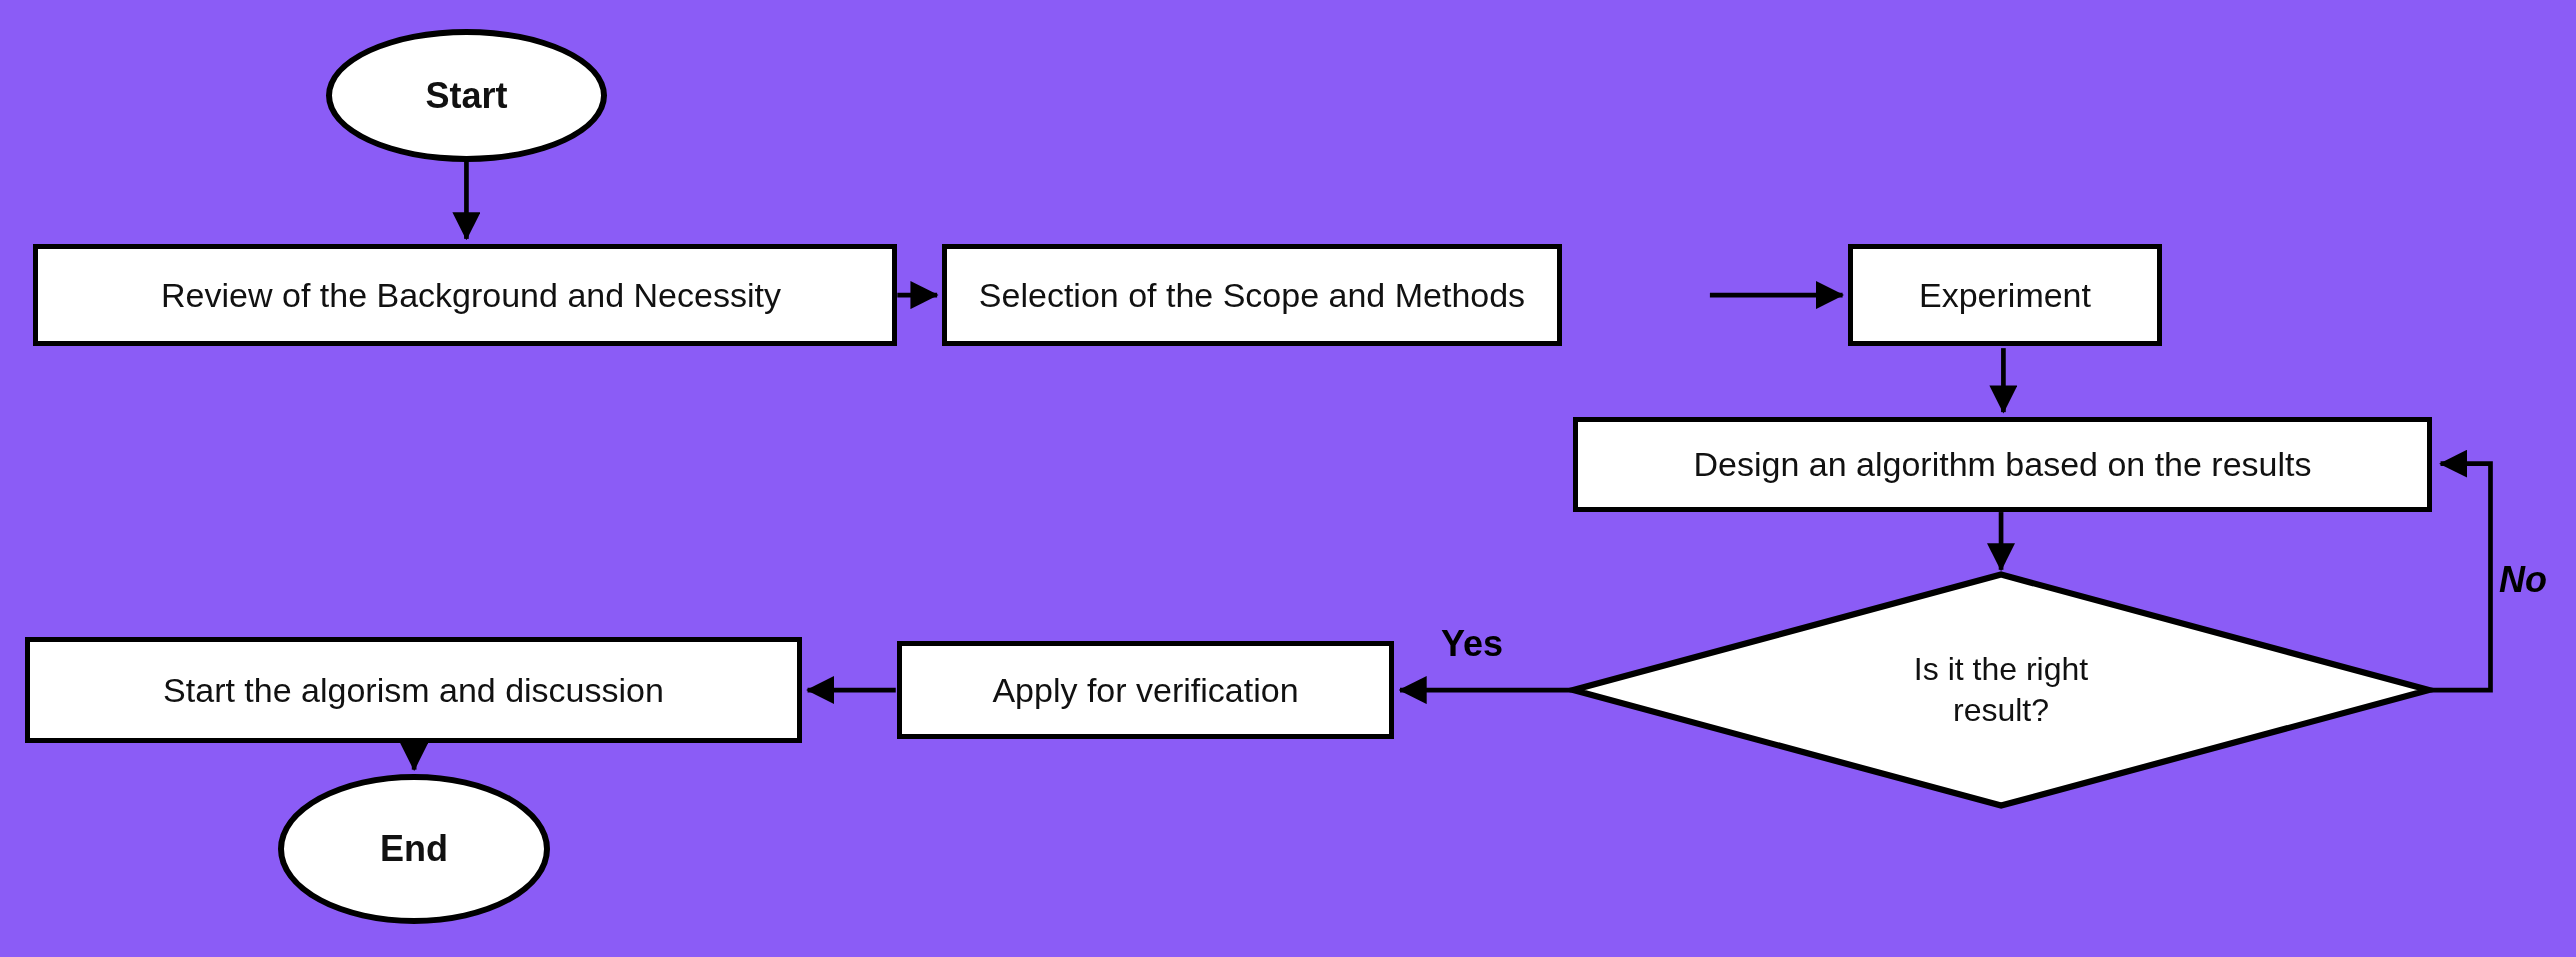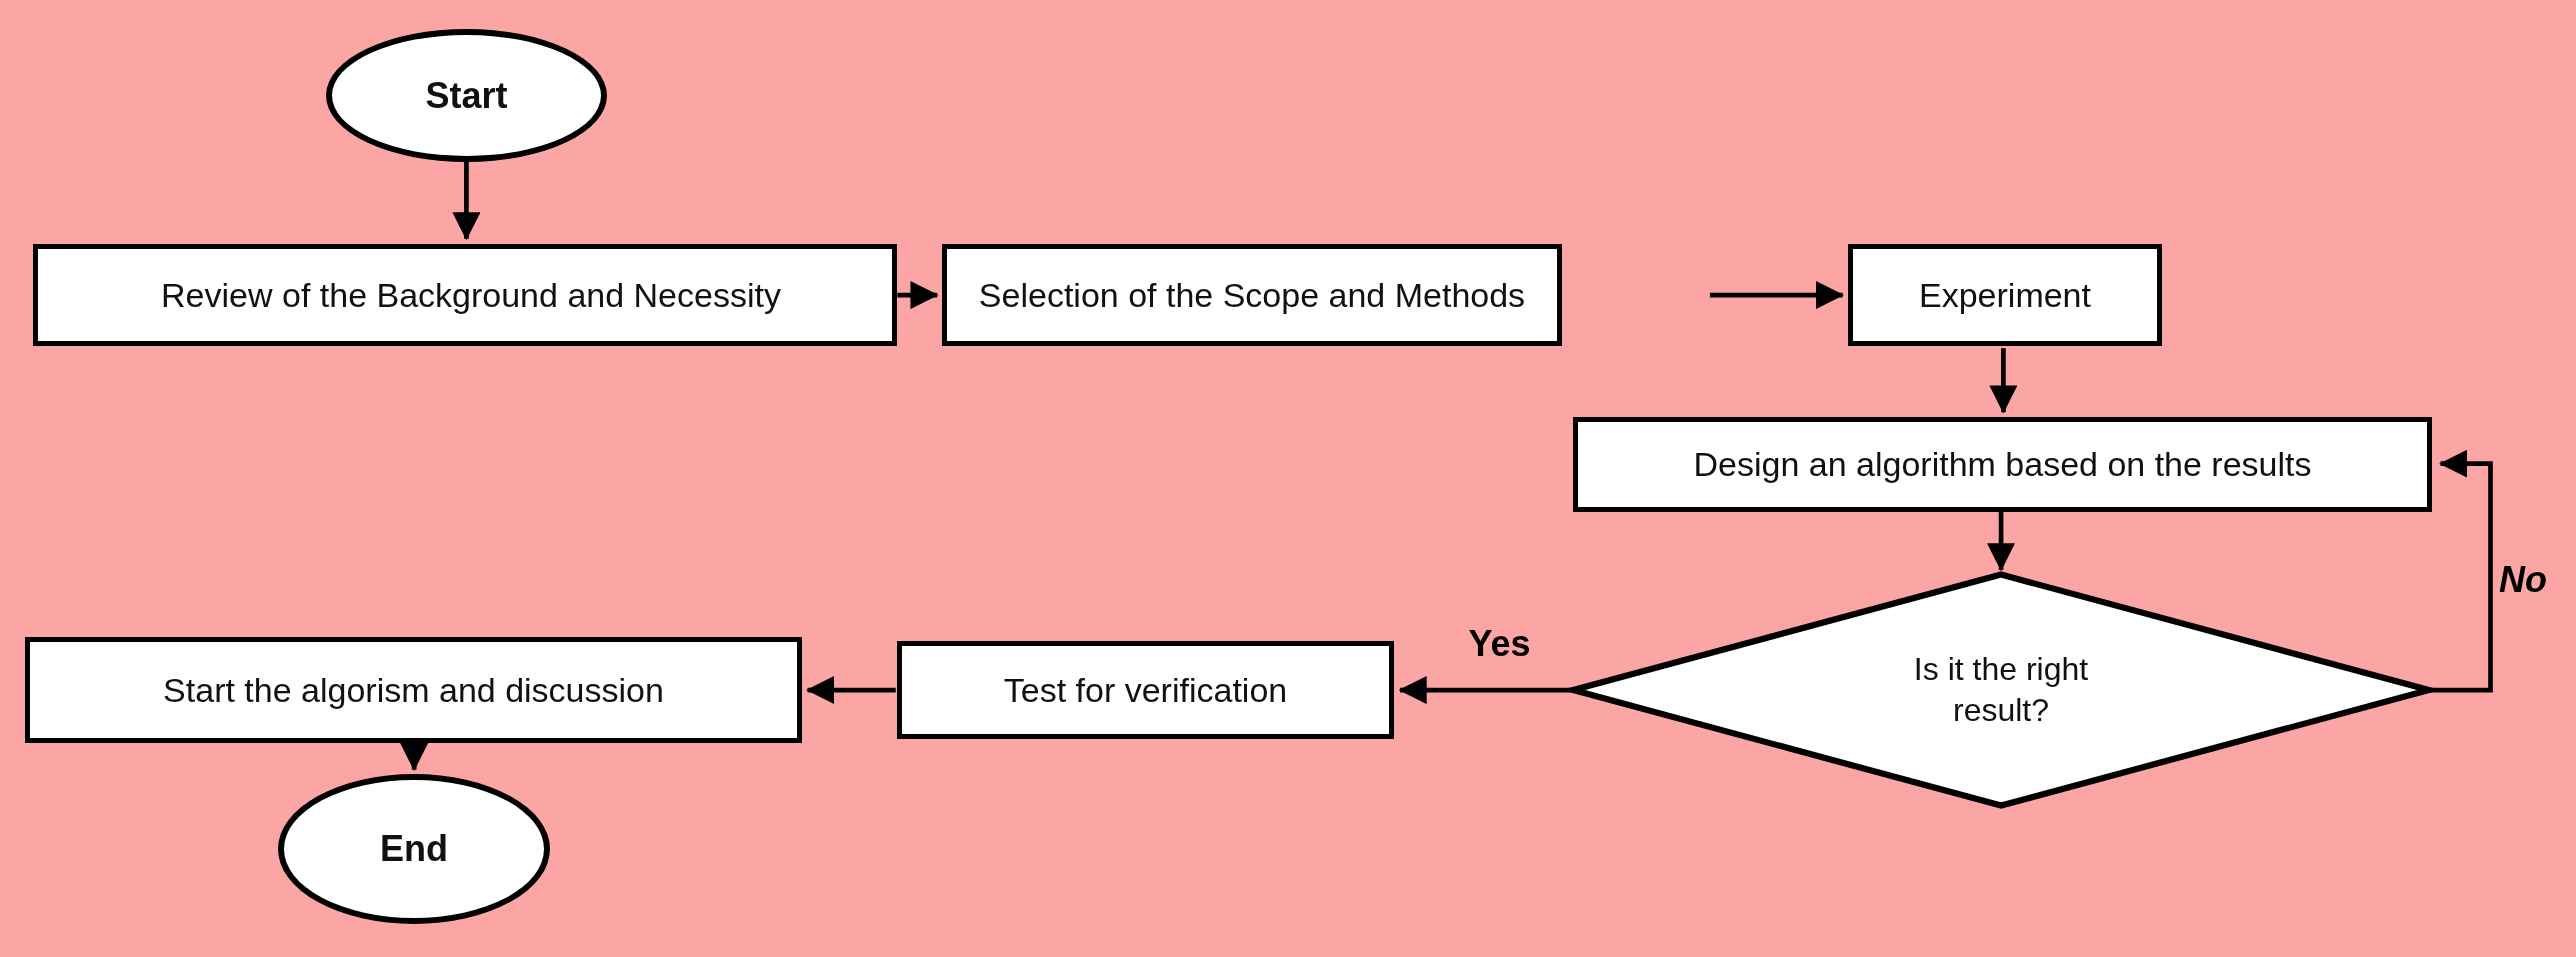--- a/index.html
+++ b/index.html
@@ -5,21 +5,21 @@
   html, body {
     margin: 0;
     padding: 0;
     background: #ffffff;
     font-family: "Liberation Sans", sans-serif;
   }
   .canvas {
     position: relative;
     width: 2576px;
     height: 957px;
-    background: #fca5a5;
+    background: #8b5cf6;
     overflow: hidden;
   }
   .connector-layer {
     position: absolute;
     left: 0;
     top: 0;
     width: 2576px;
     height: 957px;
     z-index: 1;
   }
@@ -58,21 +58,21 @@
     line-height: 1.28;
     text-align: center;
     background: transparent;
   }
   .edge-label {
     position: absolute;
     z-index: 3;
     color: #000000;
     font-size: 36px;
     font-weight: bold;
-    text-align: center;
+    text-align: left;
   }
 </style>
 </head>
 <body>
 
 <div class="canvas">
 
   <svg class="connector-layer" viewBox="0 0 3299 1226" xmlns="http://www.w3.org/2000/svg">
     <defs>
       <marker id="arrow" viewBox="0 0 10 10" refX="9.5" refY="5" markerWidth="6" markerHeight="6" orient="auto" markerUnits="strokeWidth">
@@ -112,21 +112,21 @@
   <div class="node process" style="left:1573px; top:417px; width:859px; height:95px;">
     <span>Design an algorithm based on the results</span>
   </div>
 
   <div class="decision-text" style="left:1806px; top:604px; width:390px; height:172px;">
     <span>Is it the right</span>
     <span>result?</span>
   </div>
 
   <div class="node process" style="left:897px; top:641px; width:497px; height:98px;">
-    <span>Test for verification</span>
+    <span>Apply for verification</span>
   </div>
 
   <div class="node process" style="left:25px; top:637px; width:777px; height:106px;">
     <span>Start the algorism and discussion</span>
   </div>
 
   <div class="node terminator" style="left:278px; top:774px; width:272px; height:150px;">
     <span>End</span>
   </div>
 

